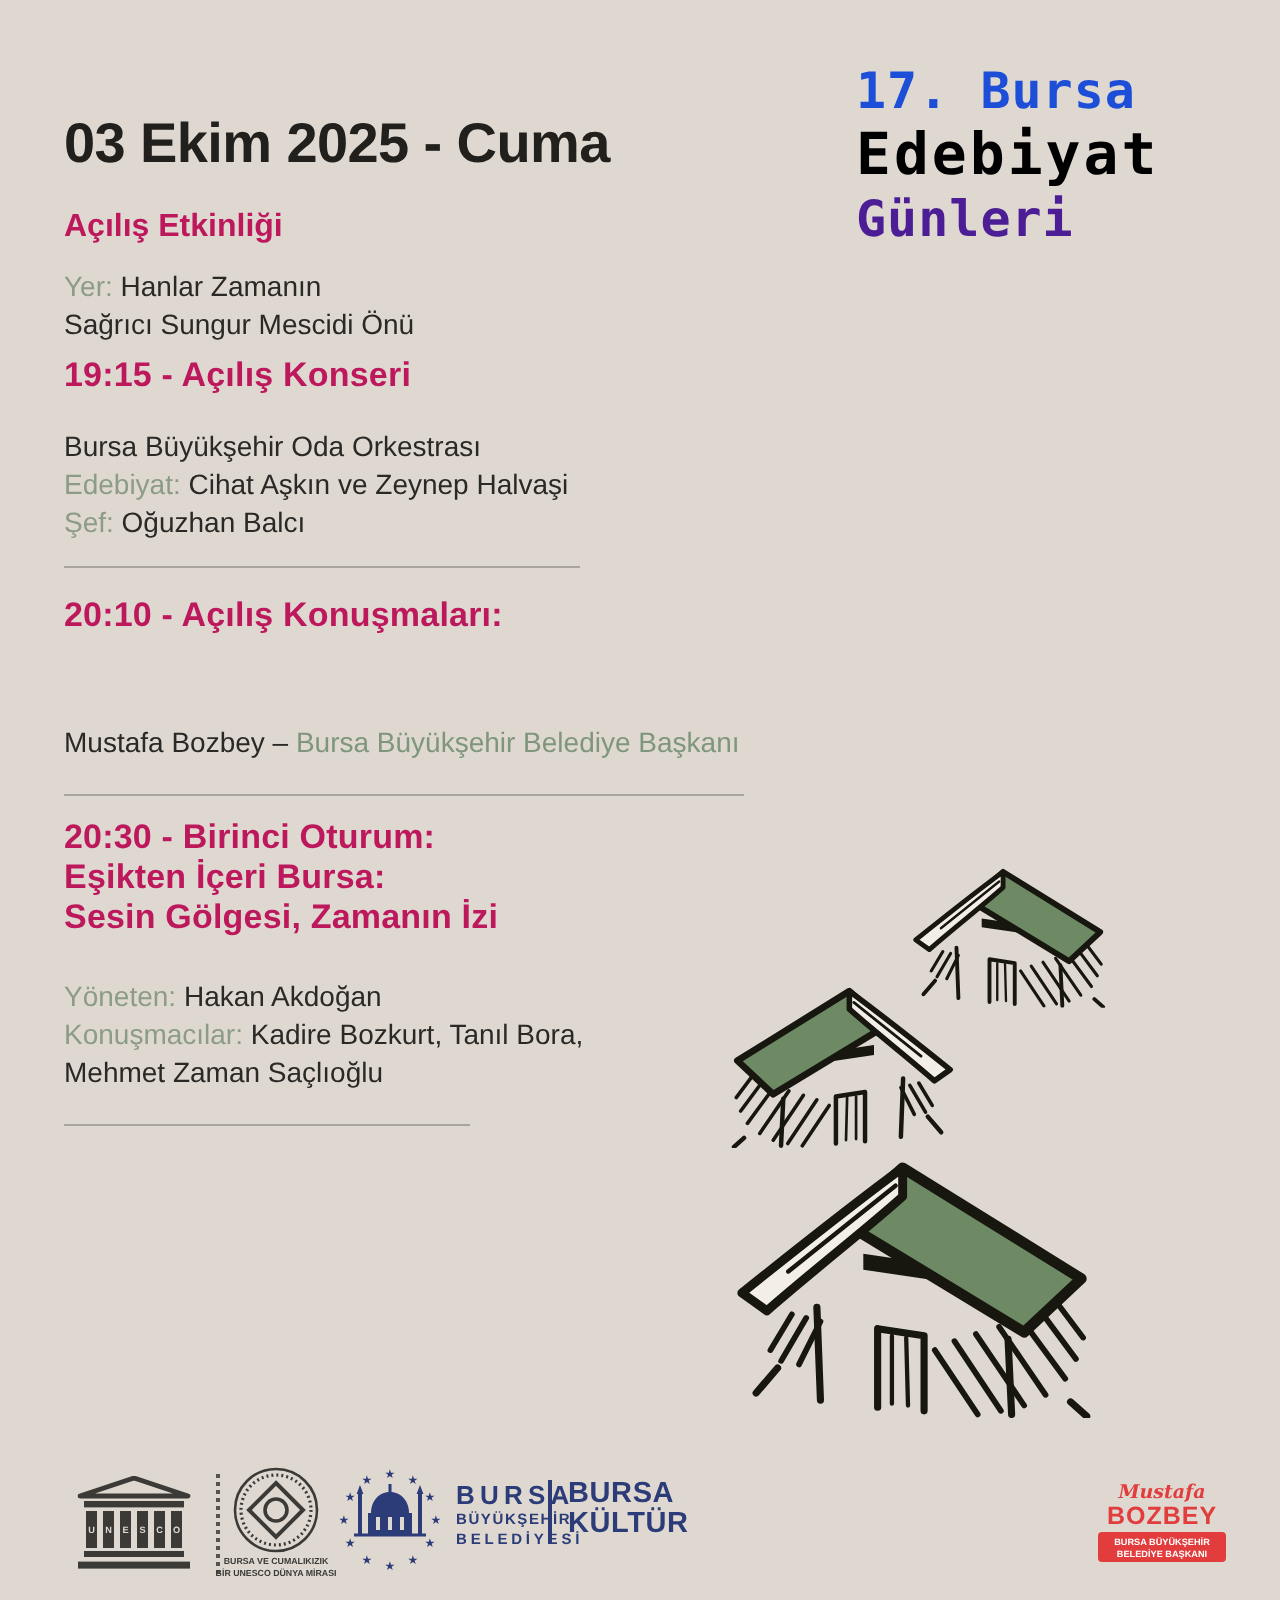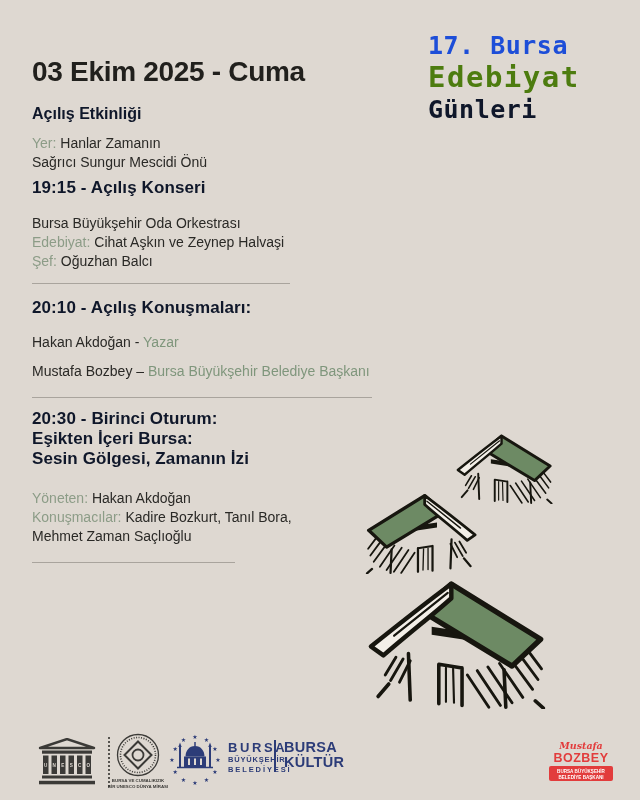--- a/index.html
+++ b/index.html
@@ -2,23 +2,23 @@
 <html><head>
 <meta charset="utf-8">
 <style>
   html,body{margin:0;padding:0;}
   body{background:#b8b2ab;font-family:"Liberation Sans",sans-serif;}
   .poster{position:relative;width:640px;height:800px;margin:0 auto;background:#ded8d1;overflow:hidden;}
   .abs{position:absolute;}
   .date-title{left:32px;top:56px;font-size:28px;font-weight:700;letter-spacing:-0.3px;color:#21201d;}
   .brand{left:428px;top:33px;font-family:"DejaVu Sans Mono",monospace;font-weight:700;line-height:1;}
   .brand .l1{font-size:25px;color:#1d4ed8;letter-spacing:0.5px;}
-  .brand .l2{font-size:29px;color:#4d7c0f;letter-spacing:1.5px;margin-top:5px;}
-  .brand .l3{font-size:25px;color:#0f172a;letter-spacing:0.5px;margin-top:5px;}
-  .h-green{color:#0f172a;font-weight:700;}
+  .brand .l2{font-size:29px;color:#000000;letter-spacing:1.5px;margin-top:5px;}
+  .brand .l3{font-size:25px;color:#4c1d95;letter-spacing:0.5px;margin-top:5px;}
+  .h-green{color:#be185d;font-weight:700;}
   .h16{font-size:16px;}
   .h17{font-size:17px;letter-spacing:0.1px;}
   .body-txt{font-size:14px;font-weight:500;color:#2a2926;line-height:19px;}
   .lbl{color:#8c9c87;}
   .role{color:#7f967c;}
   .divider{height:0;border-top:1px solid #a9a49d;}
   .session-head{line-height:20px;}
   .footer-item{position:absolute;}
   .dotted-sep{border-left:2px dotted #55534e;width:0;}
   .muni-txt{color:#2c3c78;font-weight:700;line-height:1;}
@@ -80,21 +80,20 @@
   <div class="abs h-green h17" style="left:32px;top:178px;">19:15 - Açılış Konseri</div>
   <div class="abs body-txt" style="left:32px;top:214px;">
     <div>Bursa Büyükşehir Oda Orkestrası</div>
     <div><span class="lbl">Edebiyat:</span> <span>Cihat Aşkın ve Zeynep Halvaşi</span></div>
     <div><span class="lbl">Şef:</span> <span>Oğuzhan Balcı</span></div>
   </div>
 
   <div class="abs divider" style="left:32px;top:283px;width:258px;"></div>
 
   <div class="abs h-green h17" style="left:32px;top:298px;">20:10 - Açılış Konuşmaları:</div>
-  <div class="abs body-txt" style="left:32px;top:333px;"><span>Hakan Akdoğan -</span> <span class="role">Yazar</span></div>
   <div class="abs body-txt" style="left:32px;top:362px;"><span>Mustafa Bozbey –</span> <span class="role">Bursa Büyükşehir Belediye Başkanı</span></div>
 
   <div class="abs divider" style="left:32px;top:397px;width:340px;"></div>
 
   <div class="abs h-green h17 session-head" style="left:32px;top:409px;">
     <div>20:30 - Birinci Oturum:</div>
     <div>Eşikten İçeri Bursa:</div>
     <div>Sesin Gölgesi, Zamanın İzi</div>
   </div>
   <div class="abs body-txt" style="left:32px;top:489px;">

